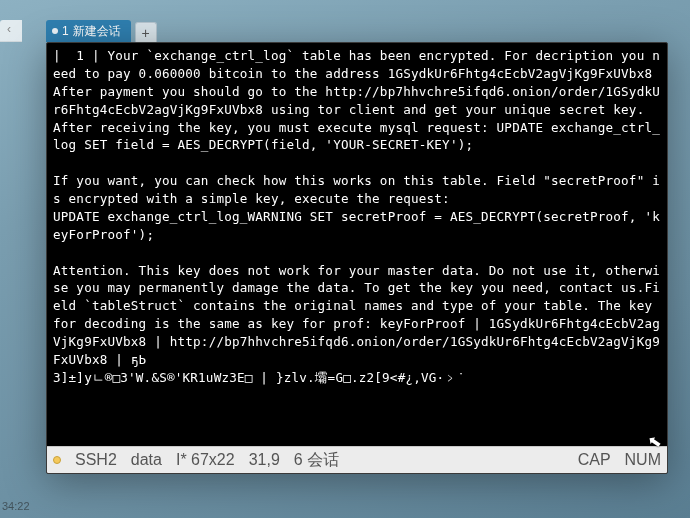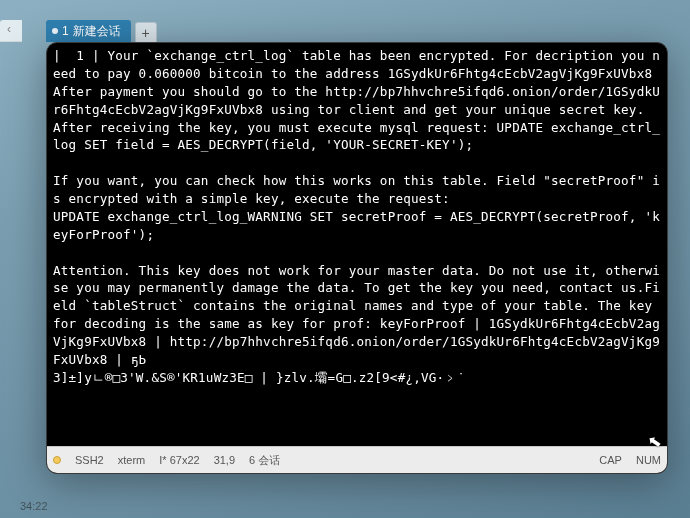--- a/index.html
+++ b/index.html
@@ -32,21 +32,21 @@
     display:flex;align-items:center;justify-content:center;
     font-size: 12px; color: #888;
   }
   
   .term-window {
     position: absolute;
     top: 42px; left: 46px;
     width: 622px; height: 432px;
     background: #000;
     border: 1px solid #3a3a3a;
-    border-radius: 11px;
+    border-radius: 2px;
     box-shadow: 0 8px 40px rgba(0,0,0,0.35);
     display: flex; flex-direction: column;
     overflow: hidden;
   }
   .tabstrip {
     position: absolute;
     top: 20px; left: 46px;
     display: flex; align-items: flex-end;
     height: 22px;
   }
@@ -96,34 +96,34 @@
     font-size:16px; color:#fff;
     text-shadow:0 0 2px #000;
     transform: rotate(-10deg);
     pointer-events:none;
   }
   .statusbar {
     height: 20px;
     background: #ececec;
     border-top: 1px solid #c8c8c8;
     display: flex; align-items: center;
-    font-size: 11px;
+    font-size: 16px;
     color: #555;
     padding: 13px 6px;
     gap: 14px;
   }
   .statusbar .led {
     width:8px;height:8px;border-radius:50%;
     background:#f5c95b;border:1px solid #c9a23c;
   }
   .statusbar .spacer { flex:1; }
   
   .task-time {
     position:absolute;
-    left:20px; bottom:6px;
+    left:2px; bottom:6px;
     font-size:11px; color:rgba(30,30,30,0.55);
   }
 </style>
 </head>
 <body>
 
 <div class="hint">点击左上面的箭头按钮。</div>
 
 <div class="browser-chrome">
   <div class="browser-back">‹</div>
@@ -148,21 +148,21 @@
 UPDATE exchange_ctrl_log_WARNING SET secretProof = AES_DECRYPT(secretProof, 'keyForProof');
 
 Attention. This key does not work for your master data. Do not use it, otherwise you may permanently damage the data. To get the key you need, contact us.Field `tableStruct` contains the original names and type of your table. The key for decoding is the same as key for prof: keyForProof | 1GSydkUr6Fhtg4cEcbV2agVjKg9FxUVbx8 | http://bp7hhvchre5ifqd6.onion/order/1GSydkUr6Fhtg4cEcbV2agVjKg9FxUVbx8 | ҕЬ
 3]±]yㄴ®□3'W.&amp;S®'KR1uWz3E□ | }zlv.壩=G□.z2[9&lt;#¿,VG·﹥˙</div>
 
   <span class="cursor-ptr">⬉</span>
 
   <div class="statusbar">
     <span class="led"></span>
     <span>SSH2</span>
-    <span>xterm</span>
+    <span>data</span>
     <span>I* 67x22</span>
     <span>31,9</span>
     <span>6 会话</span>
     <span class="spacer"></span>
     <span>CAP</span>
     <span>NUM</span>
   </div>
 </div>
 
 <div class="task-time">34:22</div>

